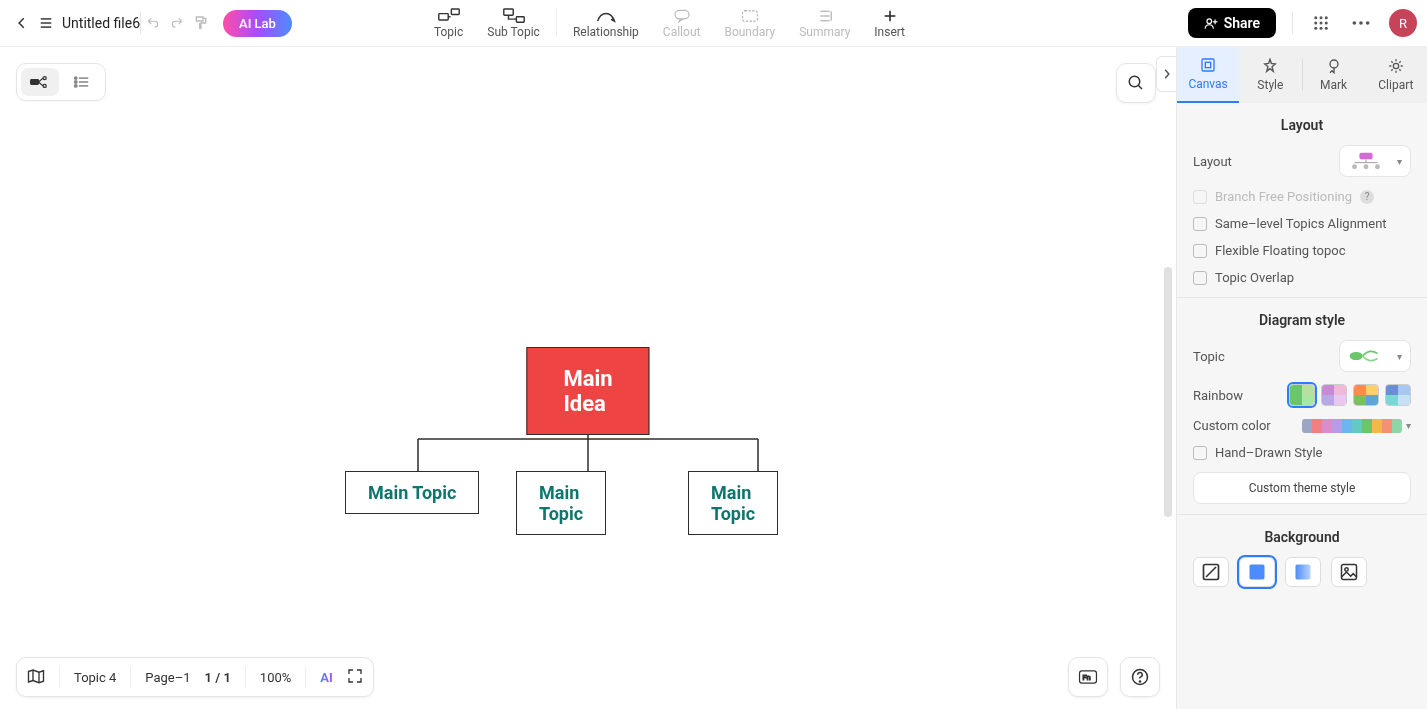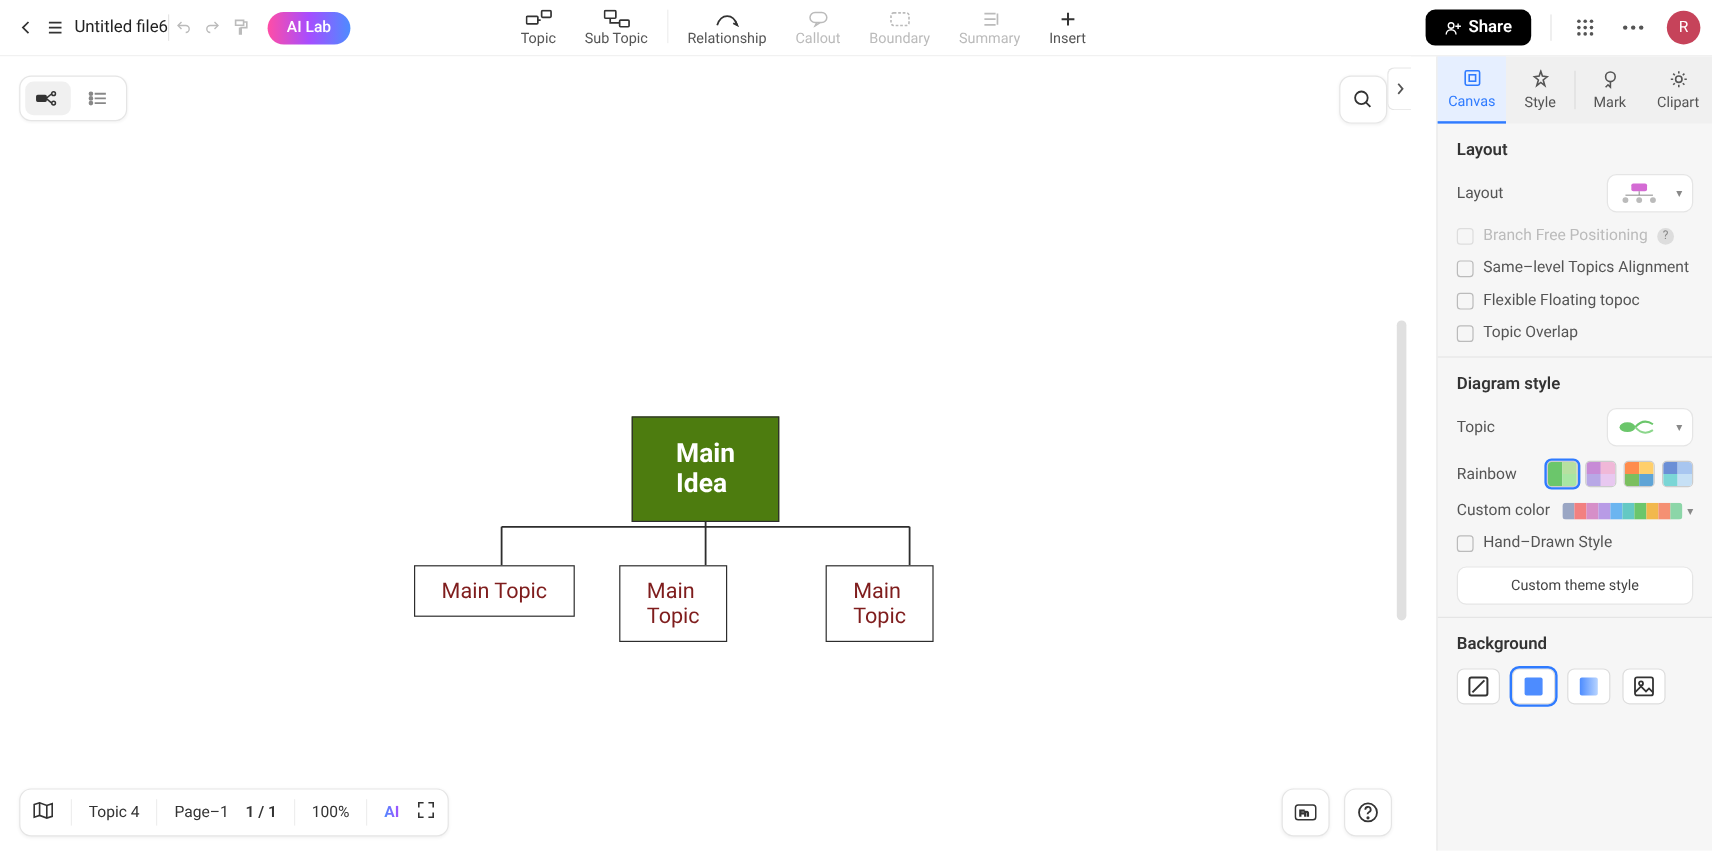--- a/index.html
+++ b/index.html
@@ -49,26 +49,26 @@
   .vt-btn.active { background:#f0f0f0; }
   .search-fab {
     position:absolute; top:16px; right:20px; width:40px; height:40px;
     border:1px solid #e5e5e5; border-radius:10px; display:flex; align-items:center; justify-content:center;
     background:#fff; box-shadow:0 1px 3px rgba(0,0,0,0.06);
   }
   
   .mindmap { position:absolute; left:50%; top:300px; transform:translate(-50%,0); }
   .mm-root {
     position:absolute; left:0; top:0; transform:translate(-50%,0);
-    background:#4d7c0f; color:#fff; font-weight:700; font-size:22px;
+    background:#ef4444; color:#fff; font-weight:700; font-size:22px;
     padding:18px 36px; border:1.5px solid #2d2d2d;
   }
   .mm-child {
-    position:absolute; top:124px; border:1.5px solid #2d2d2d; color:#7f1d1d;
-    font-size:18px; font-weight:400; padding:10px 22px; background:#fff;
+    position:absolute; top:124px; border:1.5px solid #2d2d2d; color:#0f766e;
+    font-size:18px; font-weight:700; padding:10px 22px; background:#fff;
   }
   .mm-c1 { left:-243px; }
   .mm-c2 { left:-72px; }
   .mm-c3 { left:100px; }
   svg.connectors { position:absolute; left:-260px; top:66px; }
 
   
   .bottombar {
     position:absolute; left:16px; bottom:12px; height:40px;
     display:flex; align-items:center; background:#fff;
@@ -82,36 +82,36 @@
     position:absolute; right:16px; bottom:12px; display:flex; gap:12px;
   }
   .br-btn {
     width:40px; height:40px; border:1px solid #e5e5e5; border-radius:10px;
     background:#fff; display:flex; align-items:center; justify-content:center;
     box-shadow:0 1px 3px rgba(0,0,0,0.06);
   }
 
   
   .panel {
-    position:absolute; top:47px; right:0; bottom:0; width:230px;
+    position:absolute; top:47px; right:0; bottom:0; width:251px;
     background:#f6f6f6; border-left:1px solid #e8e8e8;
     display:flex; flex-direction:column;
   }
   .panel-collapse {
     position:absolute; top:56px; right:251px; width:20px; height:36px;
     background:#fff; border:1px solid #e5e5e5; border-right:none;
     display:flex; align-items:center; justify-content:center;
     border-radius:6px 0 0 6px;
   }
   .ptabs { display:flex; height:56px; align-items:stretch; background:#f0f0f0; }
   .ptab { flex:1; display:flex; flex-direction:column; align-items:center; justify-content:center; font-size:12px; color:#555; gap:2px; cursor:pointer; }
   .ptab.active { color:#2f7bff; background:#e6efff; border-bottom:2px solid #2f7bff; }
   .ptab .pi { height:18px; }
   .psep { width:1px; background:#ddd; margin:12px 0; }
-  .pbody { flex:1; overflow:auto; padding:14px 16px; font-size:13px; color:#333; }
+  .pbody { flex:1; overflow:auto; padding:14px 16px; font-size:13px; color:#333;text-align:center; }
   .psection-title { font-weight:600; font-size:14px; margin-bottom:12px; }
   .prow { display:flex; align-items:center; justify-content:space-between; margin-bottom:12px; }
   .prow label { color:#555; }
   .sel {
     height:32px; min-width:78px; background:#fff; border:1px solid #e5e5e5;
     border-radius:8px; display:flex; align-items:center; justify-content:center;
     padding:0 8px; gap:6px; font-size:12px;
   }
   .sel.wide { min-width:72px; justify-content:space-between; }
   .chev { color:#888; font-size:10px; }

